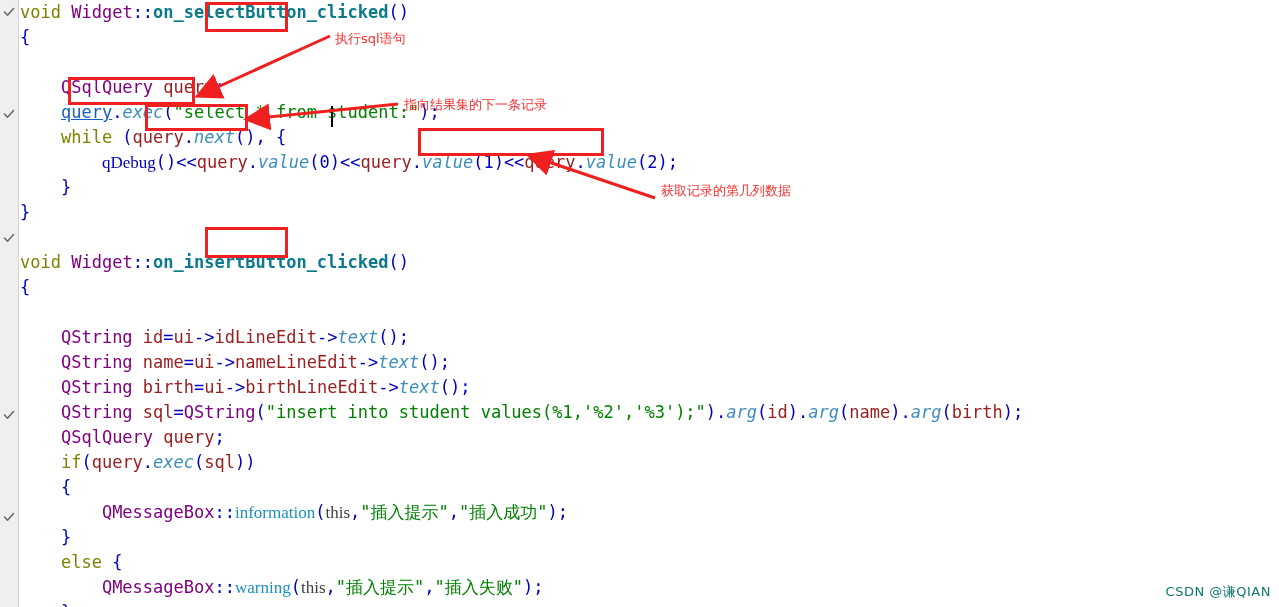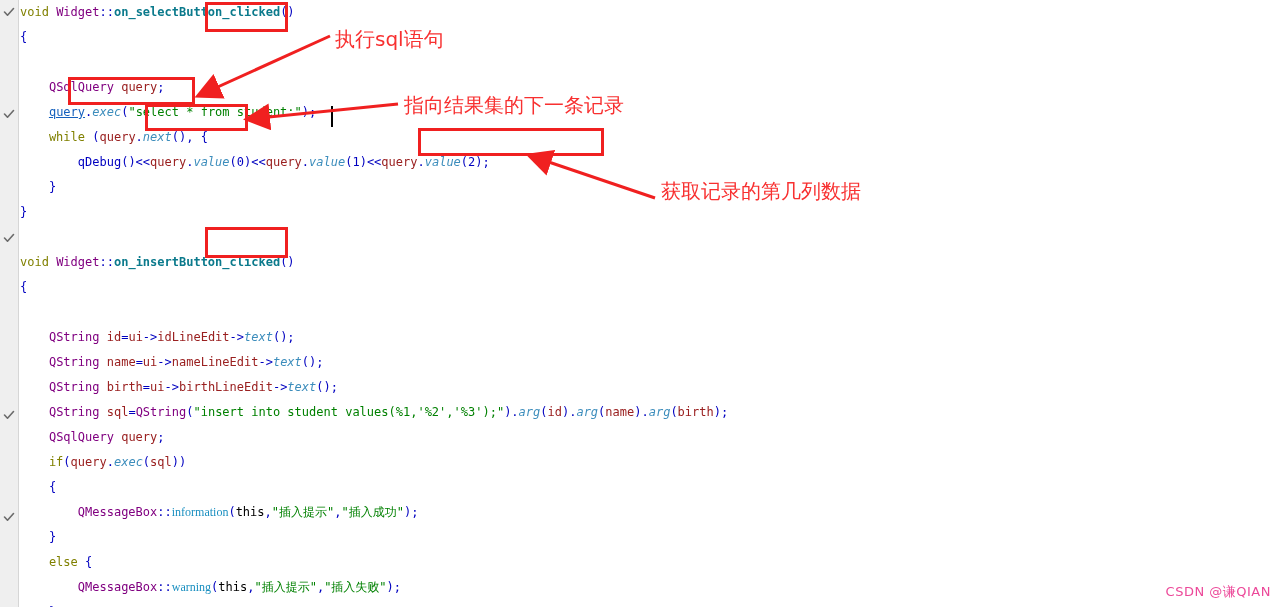--- a/index.html
+++ b/index.html
@@ -46,43 +46,43 @@
   .fold-marker svg { display: block; }
 
   
   #code {
     position: absolute;
     left: 20px;
     top: 0;
     right: 0;
     bottom: 0;
     font-family: "DejaVu Sans Mono", "Liberation Mono", monospace;
-    font-size: 12px;
+    font-size: 17px;
     line-height: 25px;
     white-space: pre;
     letter-spacing: 0px;
   }
   .line {
     height: 25px;
     white-space: pre;
   }
 
   
   .t-keyword   { color: #808000; }            
   .t-class     { color: #800080; }            
   .t-scope     { color: #0000c0; }            
   .t-func-decl { color: #0b7a8c; font-weight: bold; } 
   .t-plain     { color: #0000c0; }            
   .t-ident     { color: #9a2020; }            
   .t-member    { color: #3c8dbc; font-style: italic; }            
   .t-call      { color: #1a8fc0; font-family: Liberation Serif, serif; }            
   .t-string    { color: #008000; }            
-  .t-this      { color: #000000; }            
+  .t-this      { color: #404040; font-family: Liberation Serif, serif; }            
   .t-link      { color: #1560bd; text-decoration: underline; }
-  .t-debug     { color: #0000c0; }
+  .t-debug     { color: #0000c0; font-family: Liberation Serif, serif; }
   .t-num       { color: #0000c0; }
 
   
   #caret {
     position: absolute;
     left: 331px;
     top: 106px;
     width: 2px;
     height: 21px;
     background: #000000;
@@ -97,37 +97,37 @@
   .hl-box {
     position: absolute;
     border: 3px solid #f02020;
     box-sizing: border-box;
     background: transparent;
   }
   .note {
     position: absolute;
     color: #f83030;
     font-family: "DejaVu Sans", "Liberation Sans", sans-serif;
-    font-size: 20px;
+    font-size: 13px;
     line-height: 22px;
     white-space: pre;
     font-weight: 500;
   }
   #arrows {
     position: absolute;
     left: 0;
     top: 0;
   }
 
   
   #watermark {
     position: absolute;
     right: 8px;
     bottom: 6px;
-    color: #ec4899;
+    color: #0f766e;
     font-family: "DejaVu Sans", "Liberation Sans", sans-serif;
     font-size: 13px;
     letter-spacing: 0.5px;
     user-select: none;
   }
 </style>
 </head>
 <body>
 
 <div id="editor">

